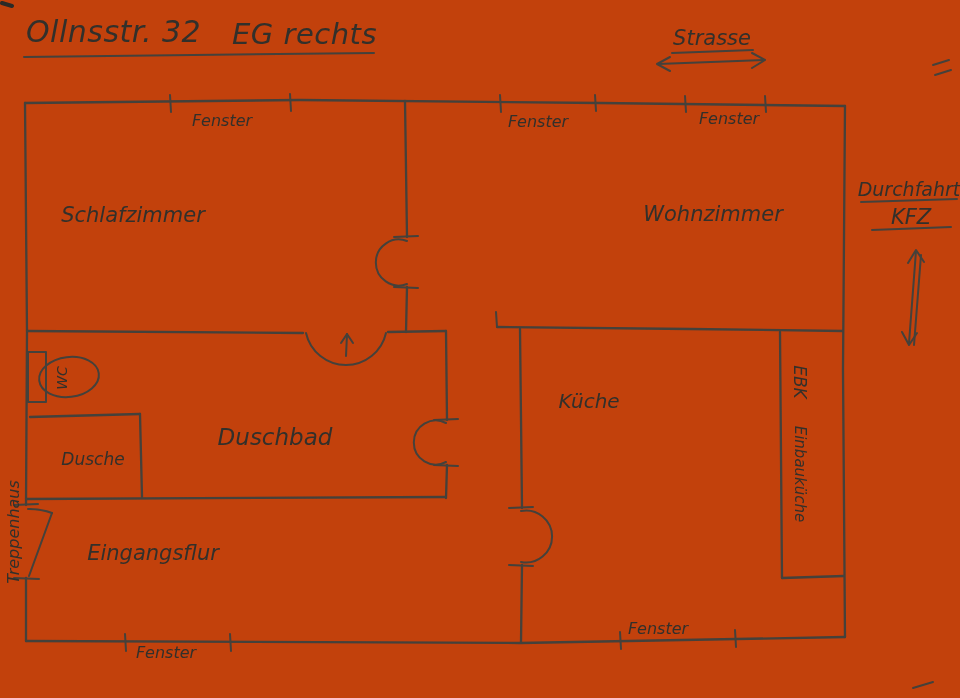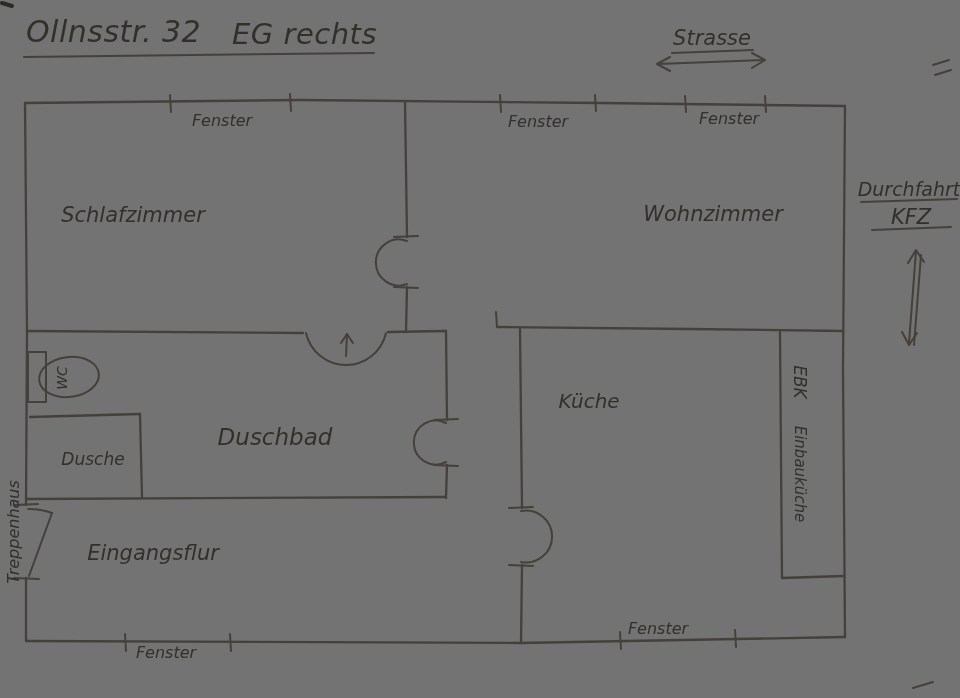--- a/index.html
+++ b/index.html
@@ -1,16 +1,16 @@
 <!DOCTYPE html>
 <html><head>
 <meta charset="utf-8">
 <style>
   html,body{margin:0;padding:0;background:#e9e7e2;}
-  .page{width:960px;height:698px;background:#737373;position:relative;overflow:hidden;}
+  .page{width:960px;height:698px;background:#c2410c;position:relative;overflow:hidden;}
   svg{display:block;}
   .ink path,.ink rect,.ink ellipse{fill:none;stroke:#44413b;stroke-width:2.3;stroke-linecap:round;stroke-linejoin:round;}
   .ink .thin{stroke-width:2;}
   .artifact{stroke:#2b2a27;stroke-width:4;stroke-linecap:round;}
   .txt{fill:#32302b;font-family:"DejaVu Sans",sans-serif;font-style:italic;}
   .title{font-weight:500;letter-spacing:.5px;}
 </style>
 </head>
 <body>
 

